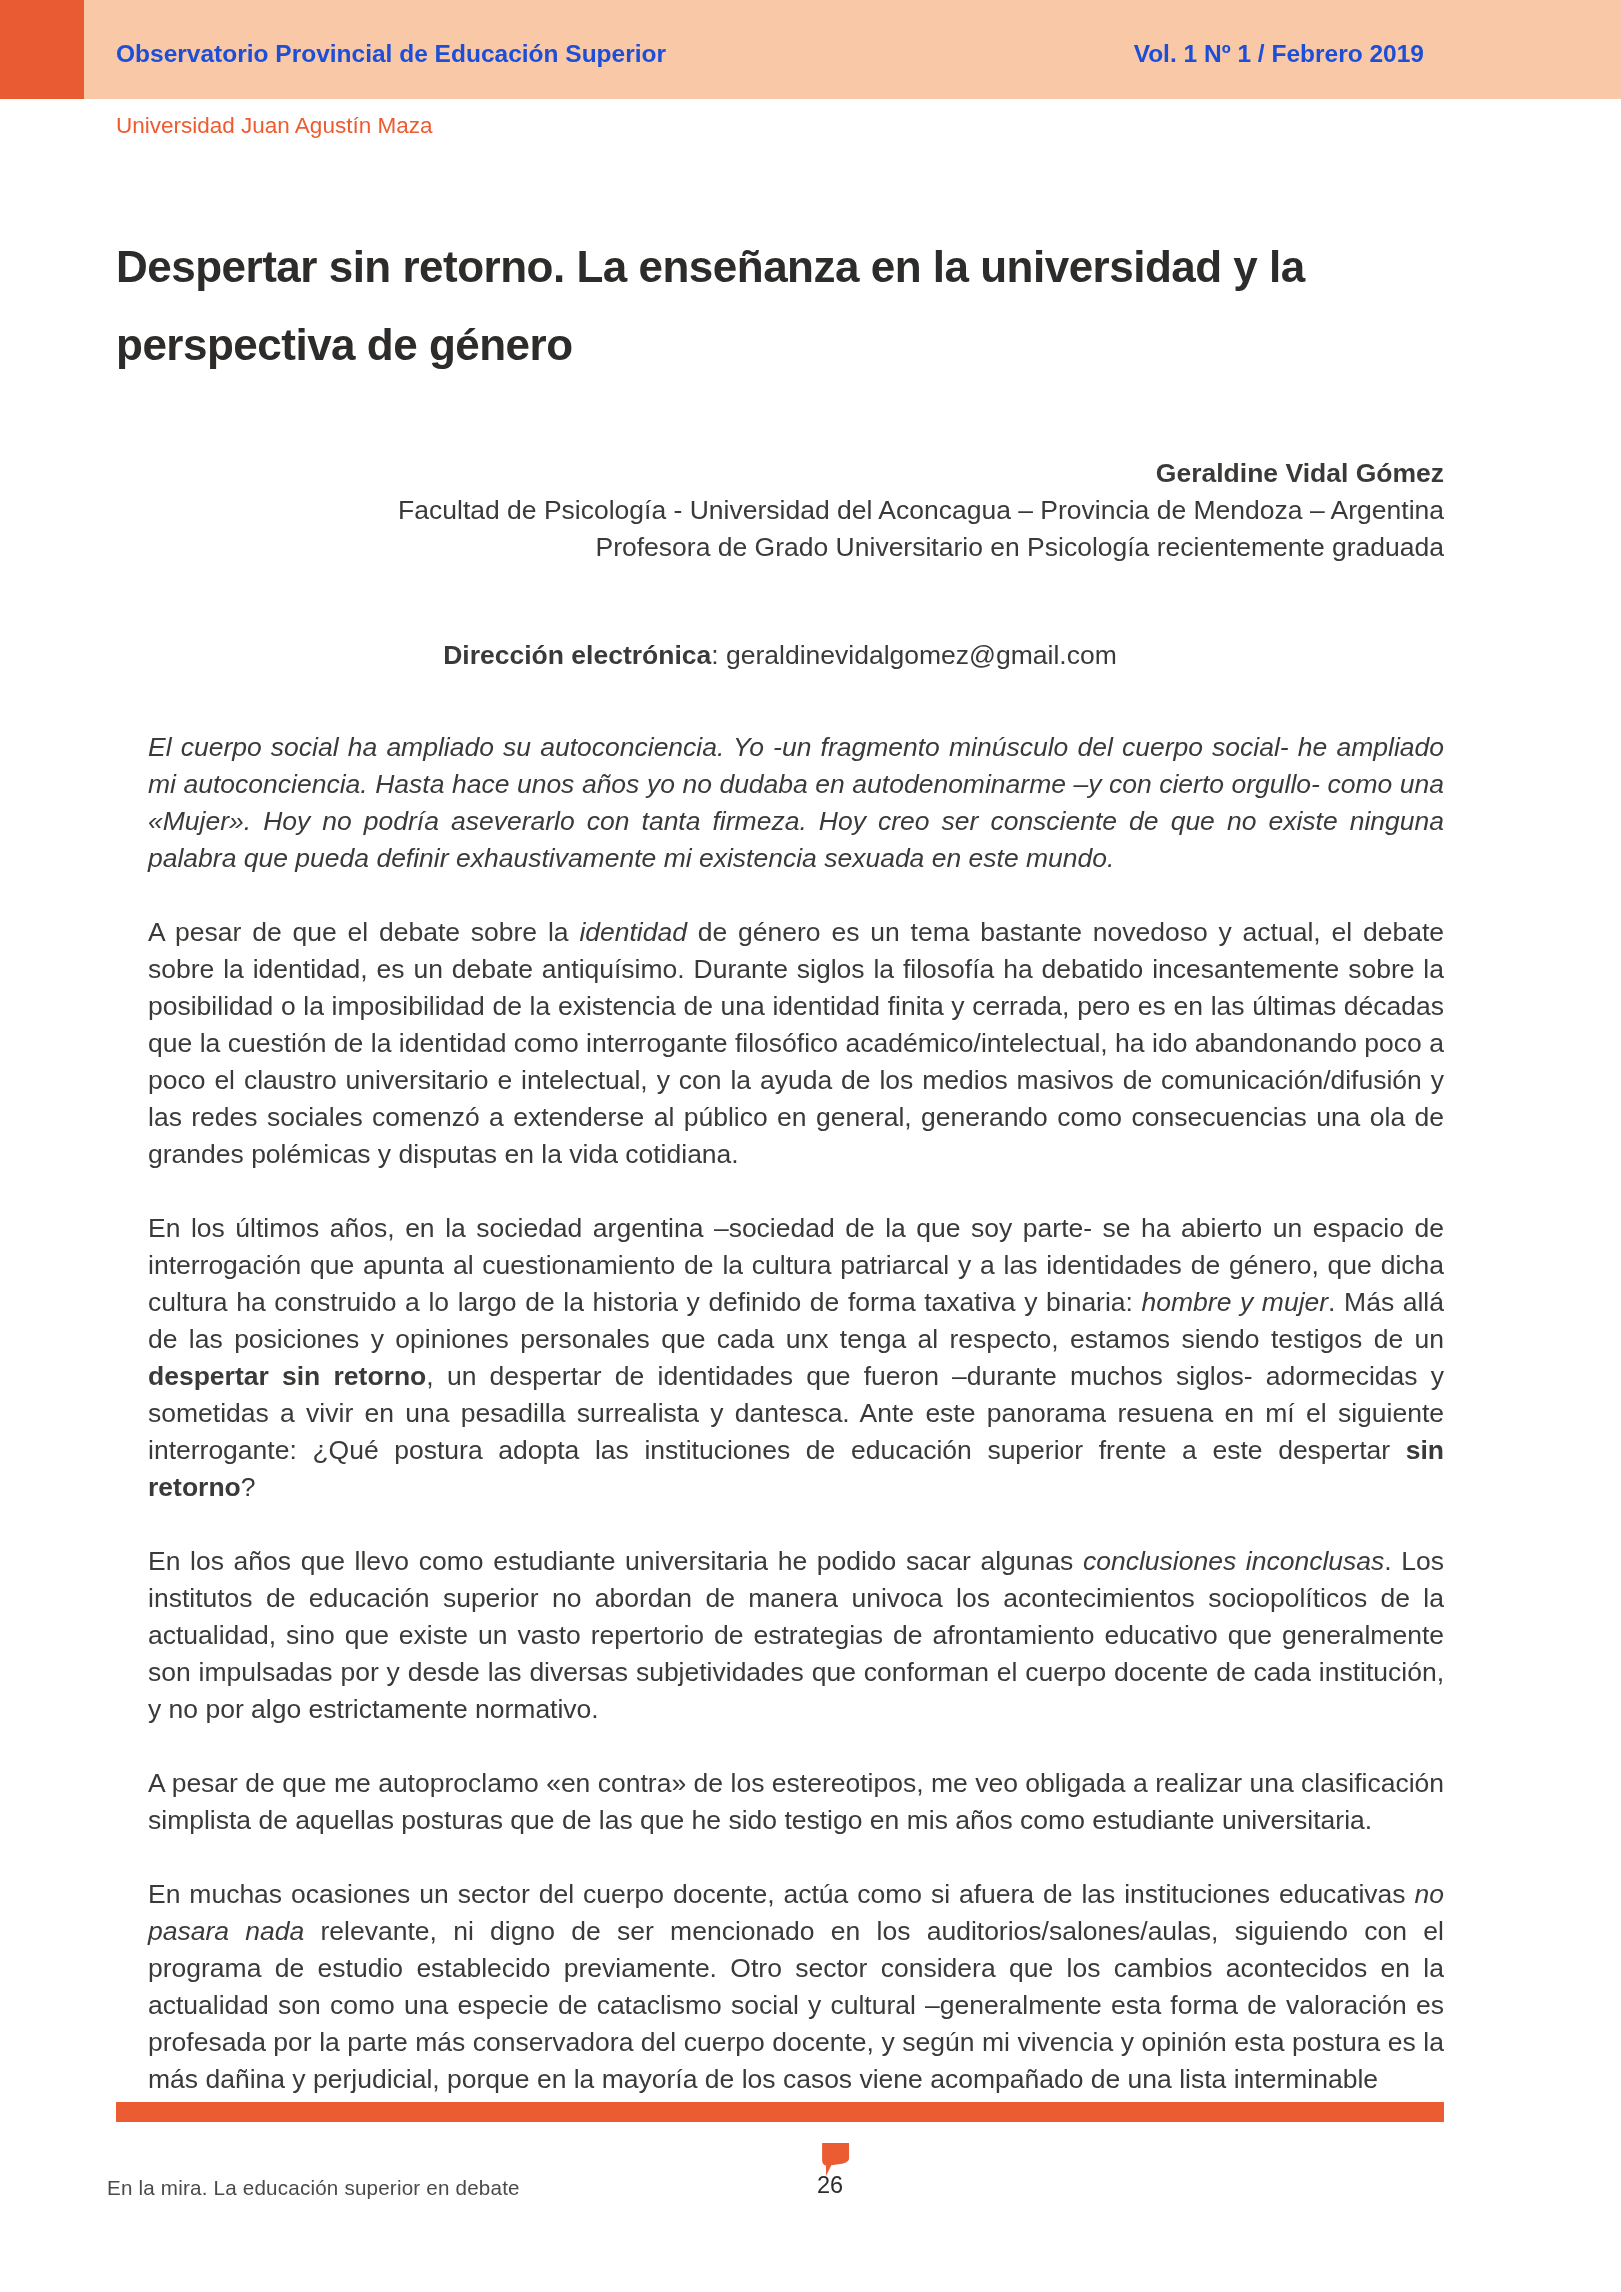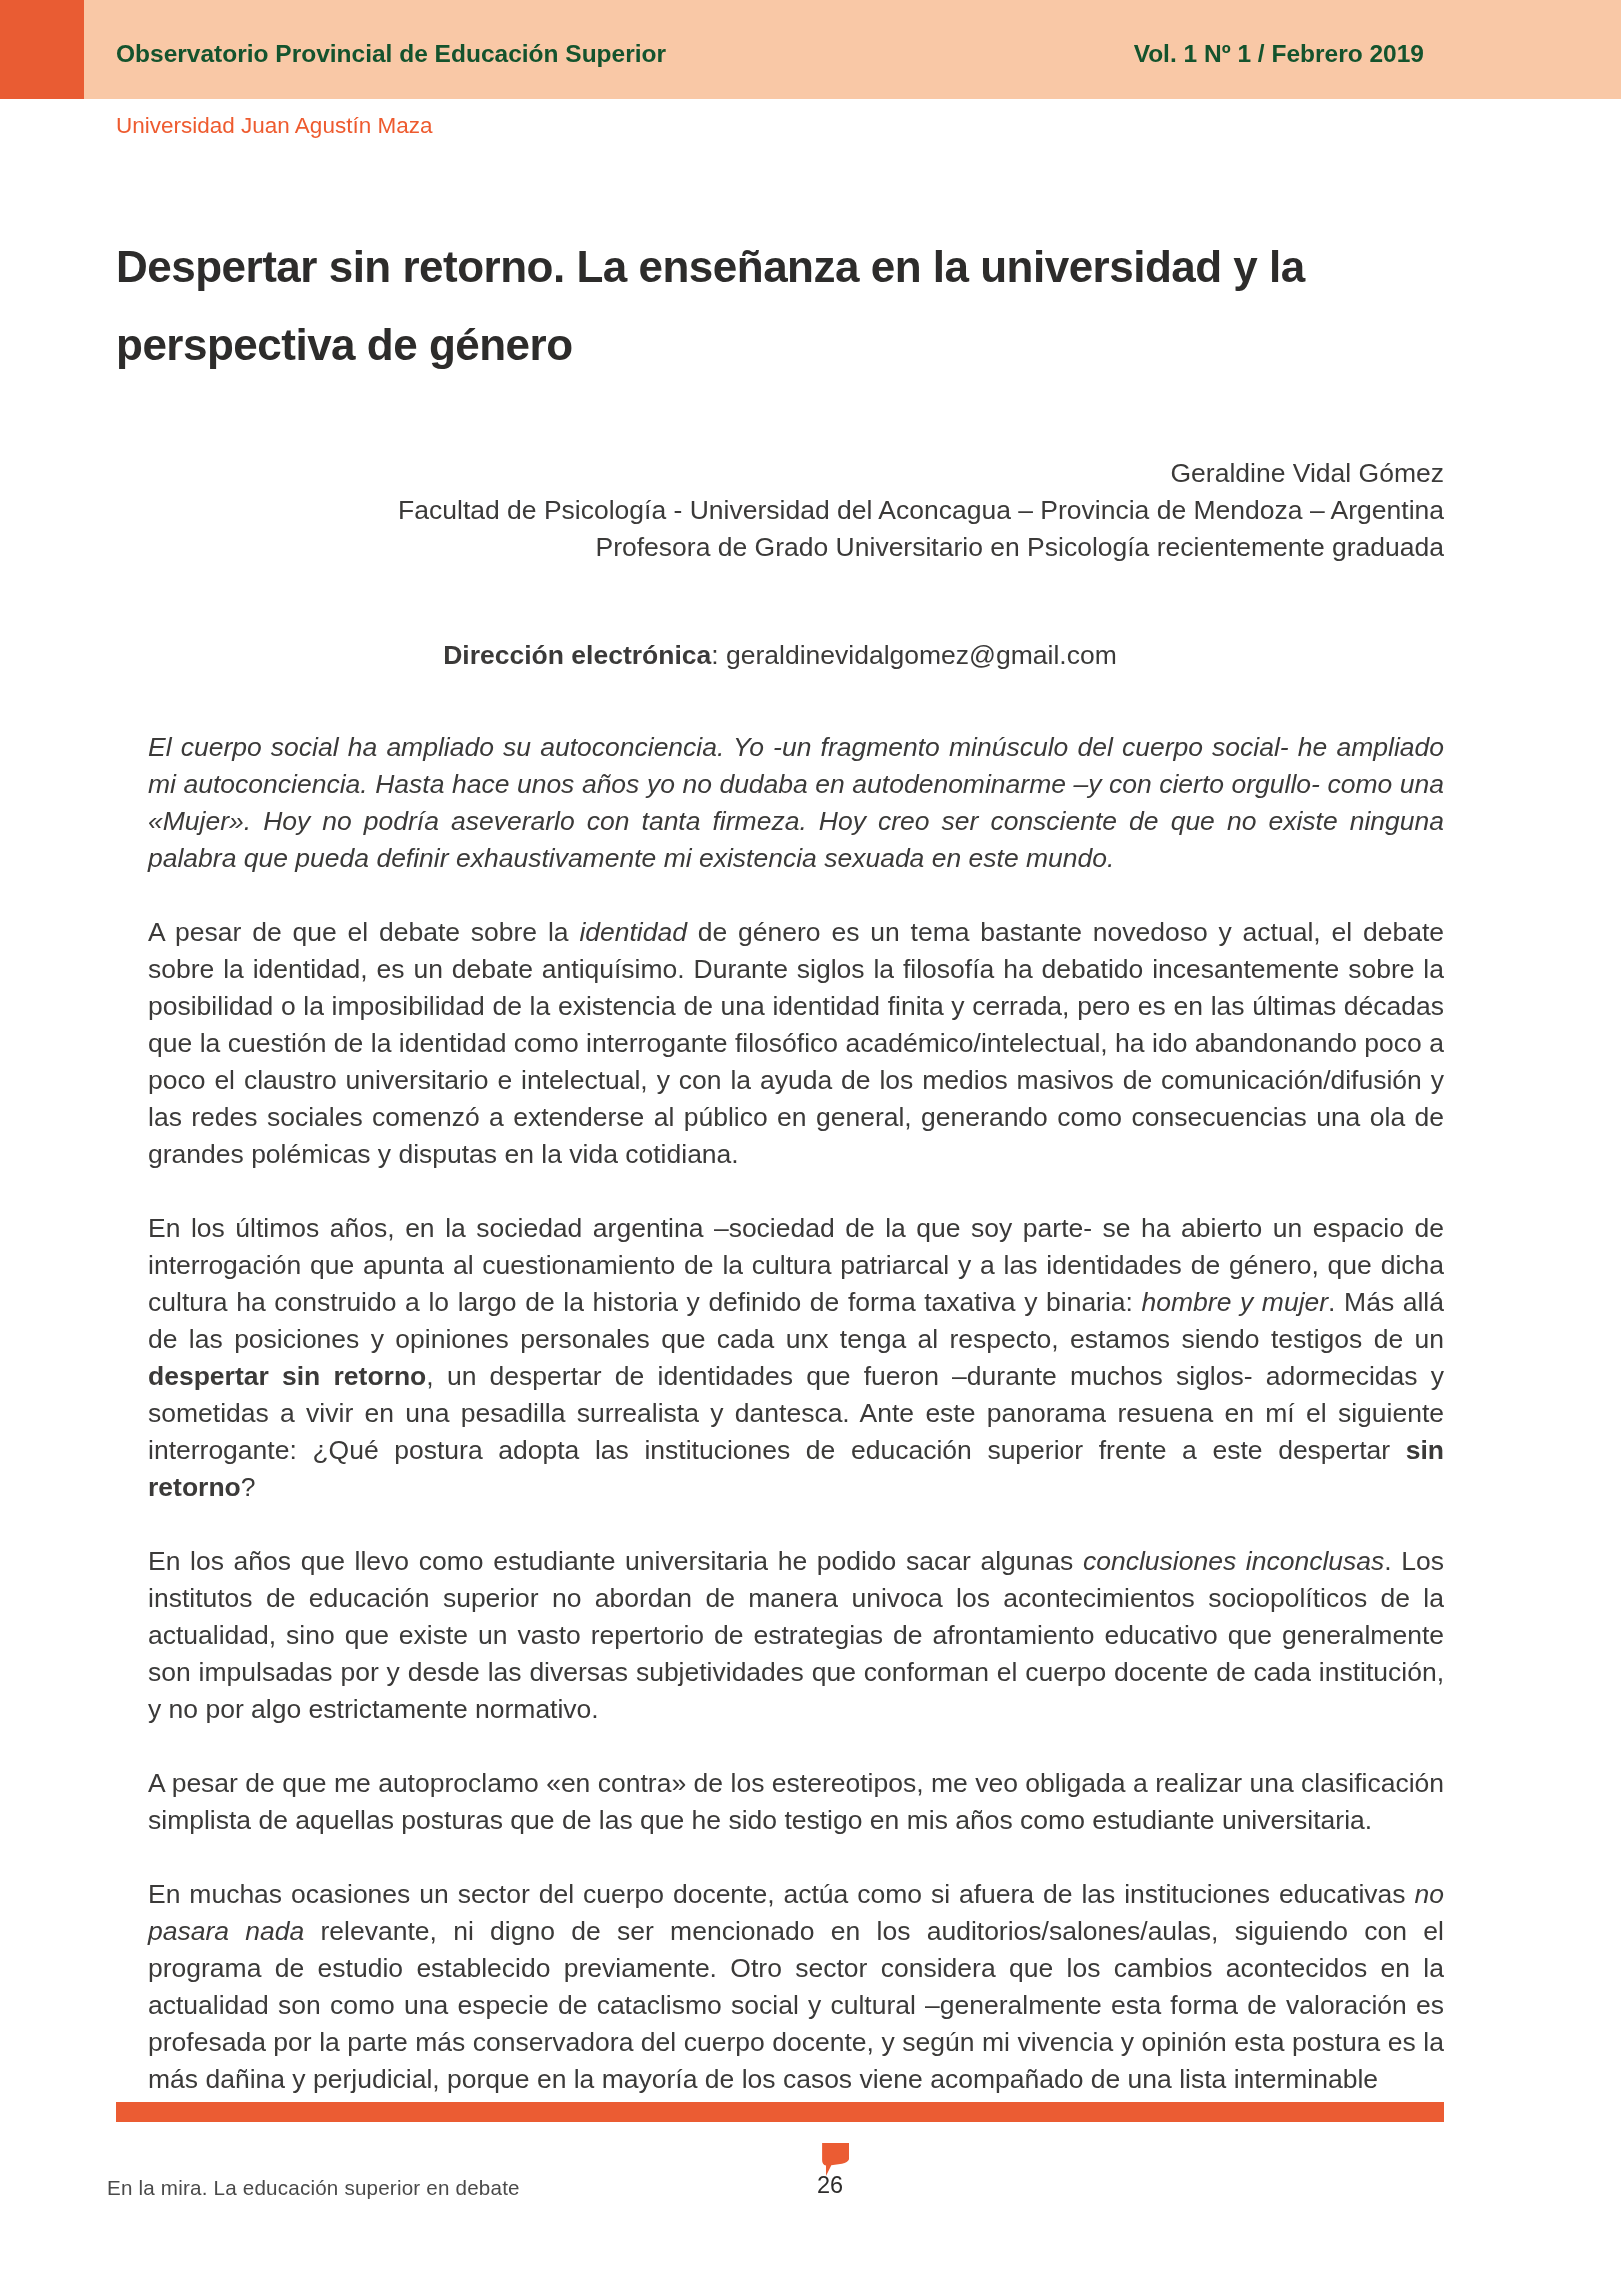--- a/index.html
+++ b/index.html
@@ -9,31 +9,31 @@
     position:relative; width:1621px; height:2293px;
     background:#ffffff; overflow:hidden; margin:0 auto;
   }
   
   .band { position:relative; height:99px; background:#F9C8A6; }
   .band-square { position:absolute; left:0; top:0; width:84px; height:99px; background:#E95C33; }
   .band-inner {
     height:100%; display:flex; align-items:center; justify-content:space-between;
     padding:9.8px 197px 0 116px;
   }
-  .band-left, .band-right { color:#14532d; font-size:24.5px; font-weight:bold; letter-spacing:0; }
+  .band-left, .band-right { color:#1d4ed8; font-size:24.5px; font-weight:bold; letter-spacing:0; }
   .university { margin:13.7px 0 0 116px; color:#EE5B2F; font-size:22.5px; line-height:25.5px; }
 
   
   .content { margin:0 177px 0 116px; width:1328px; }
   .title {
     margin-top:90px; font-size:44px; line-height:78px; font-weight:bold;
     color:#2D2C2B; letter-spacing:-0.5px;
   }
   .author { margin-top:71px; text-align:right; font-size:26.5px; line-height:37px; color:#3B3A39; }
-  .author-name { font-weight:normal; }
+  .author-name { font-weight:bold; }
   .email { margin-top:71px; font-size:26.5px; line-height:37px; color:#3B3A39;text-align:center; }
   .email strong { font-weight:bold; }
   .body-text { margin-top:55px; }
   .para {
     font-size:26.5px; line-height:37px; color:#3B3A39;
     text-align:justify; margin-bottom:37px;margin-left:32px;
   }
   .para:last-child { margin-bottom:0; }
   .epigraph { font-style:italic; }
   .para em { font-style:italic; }

